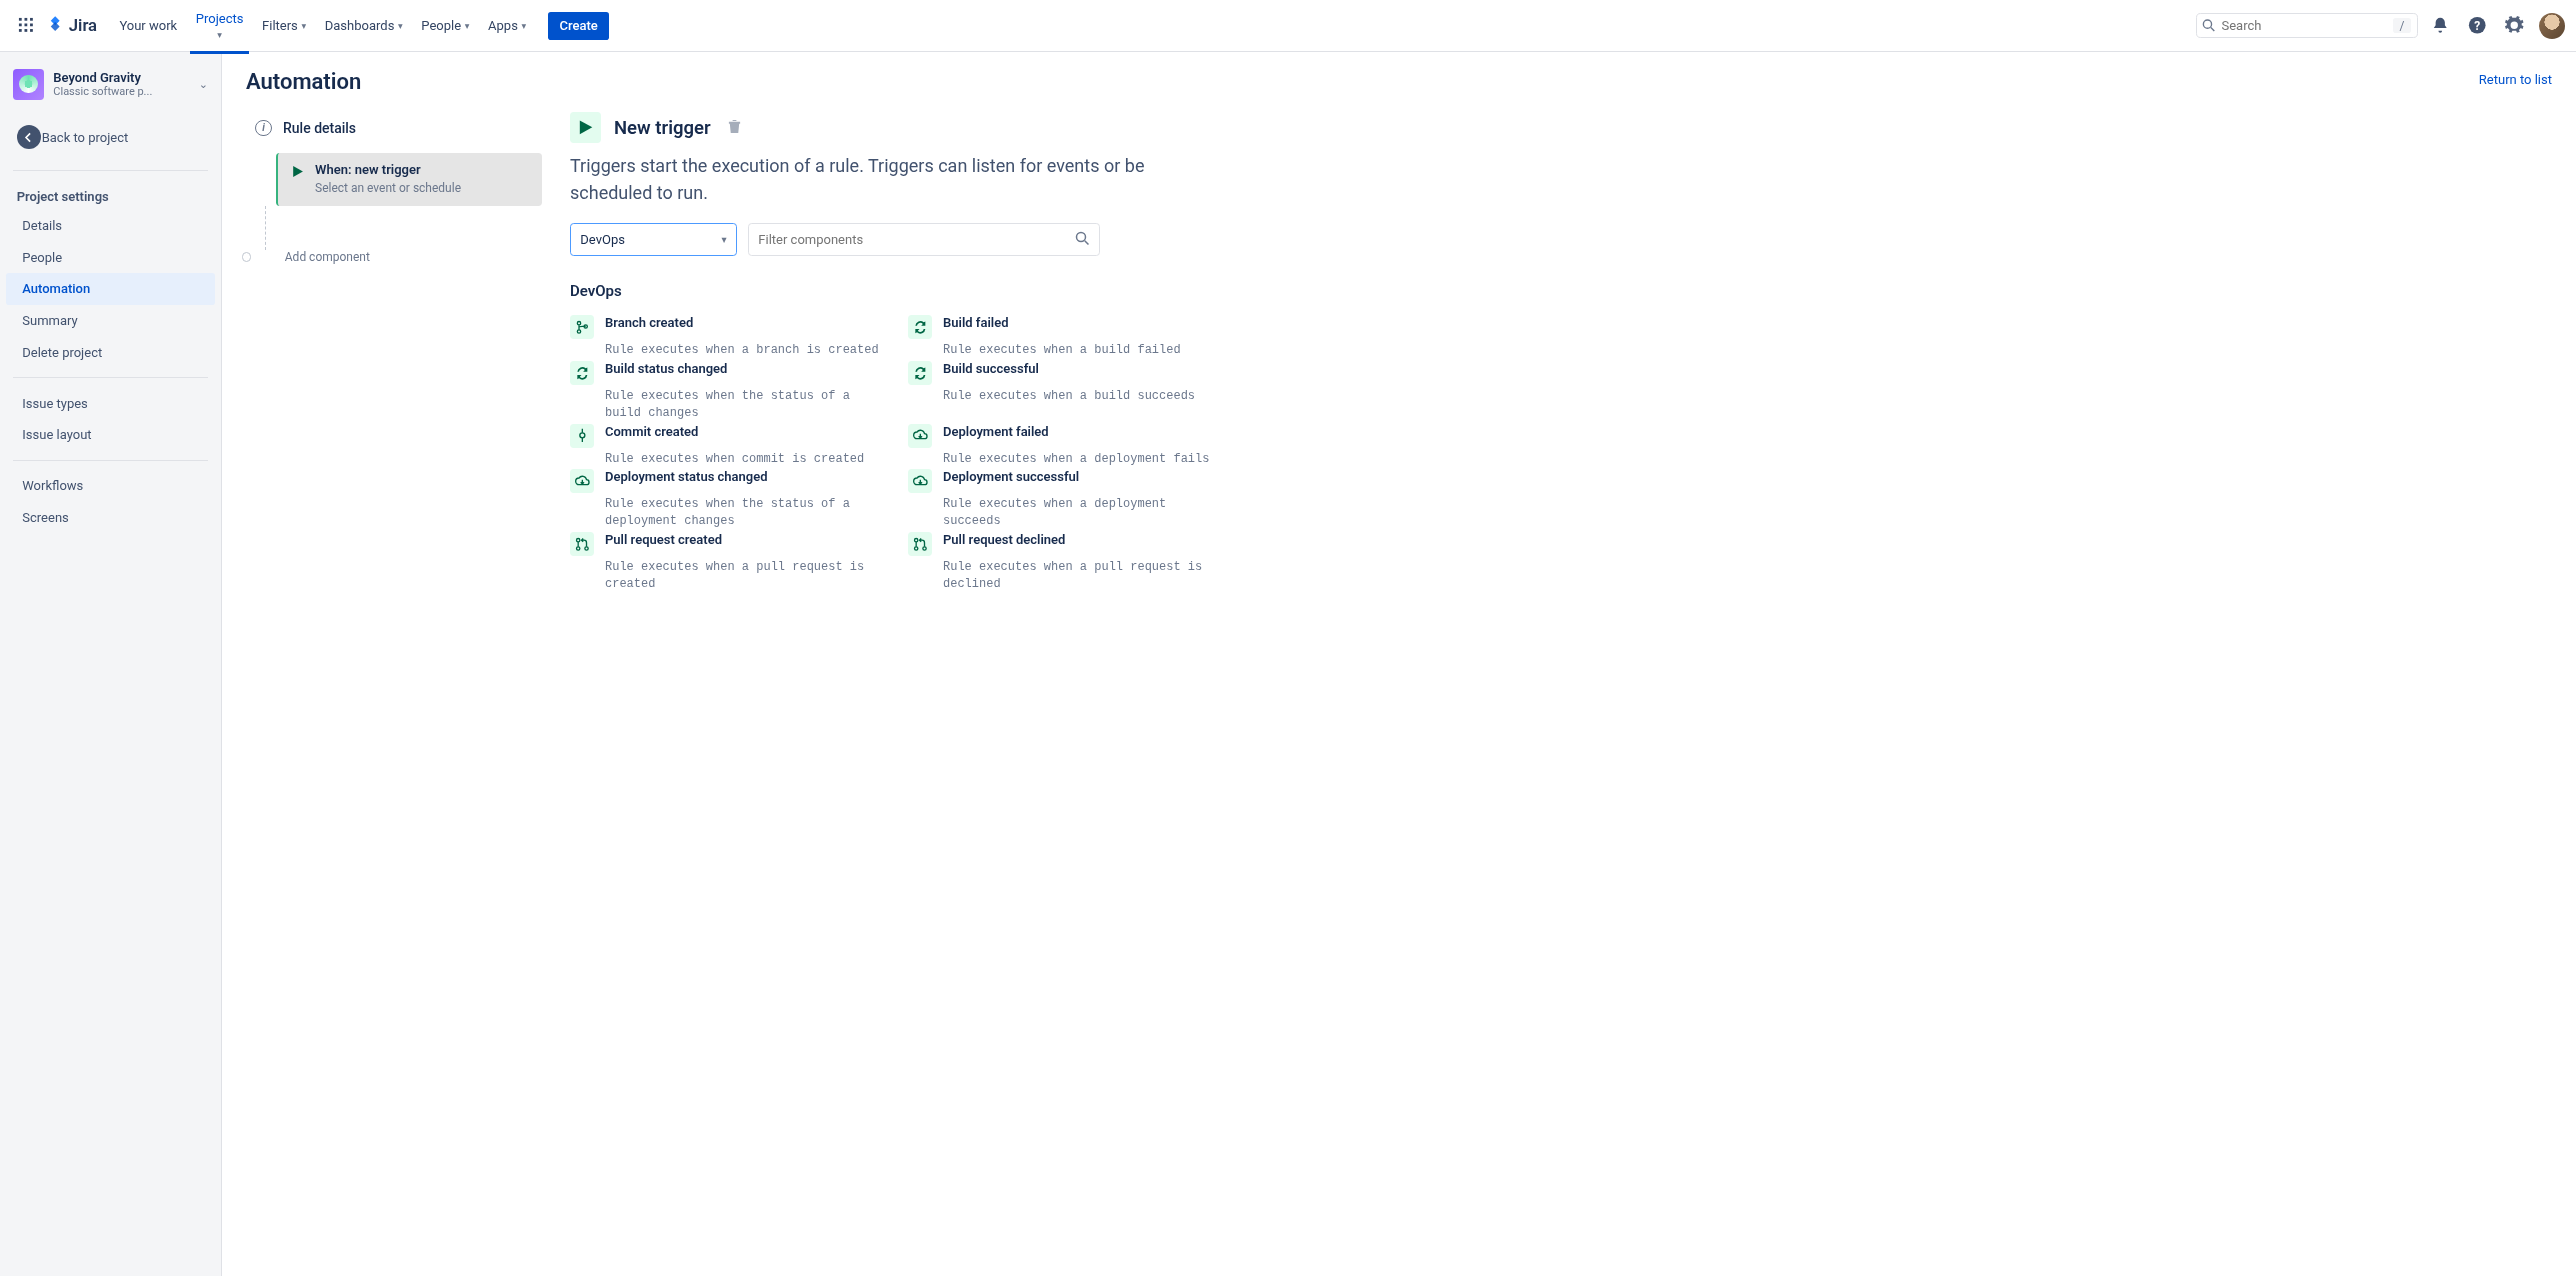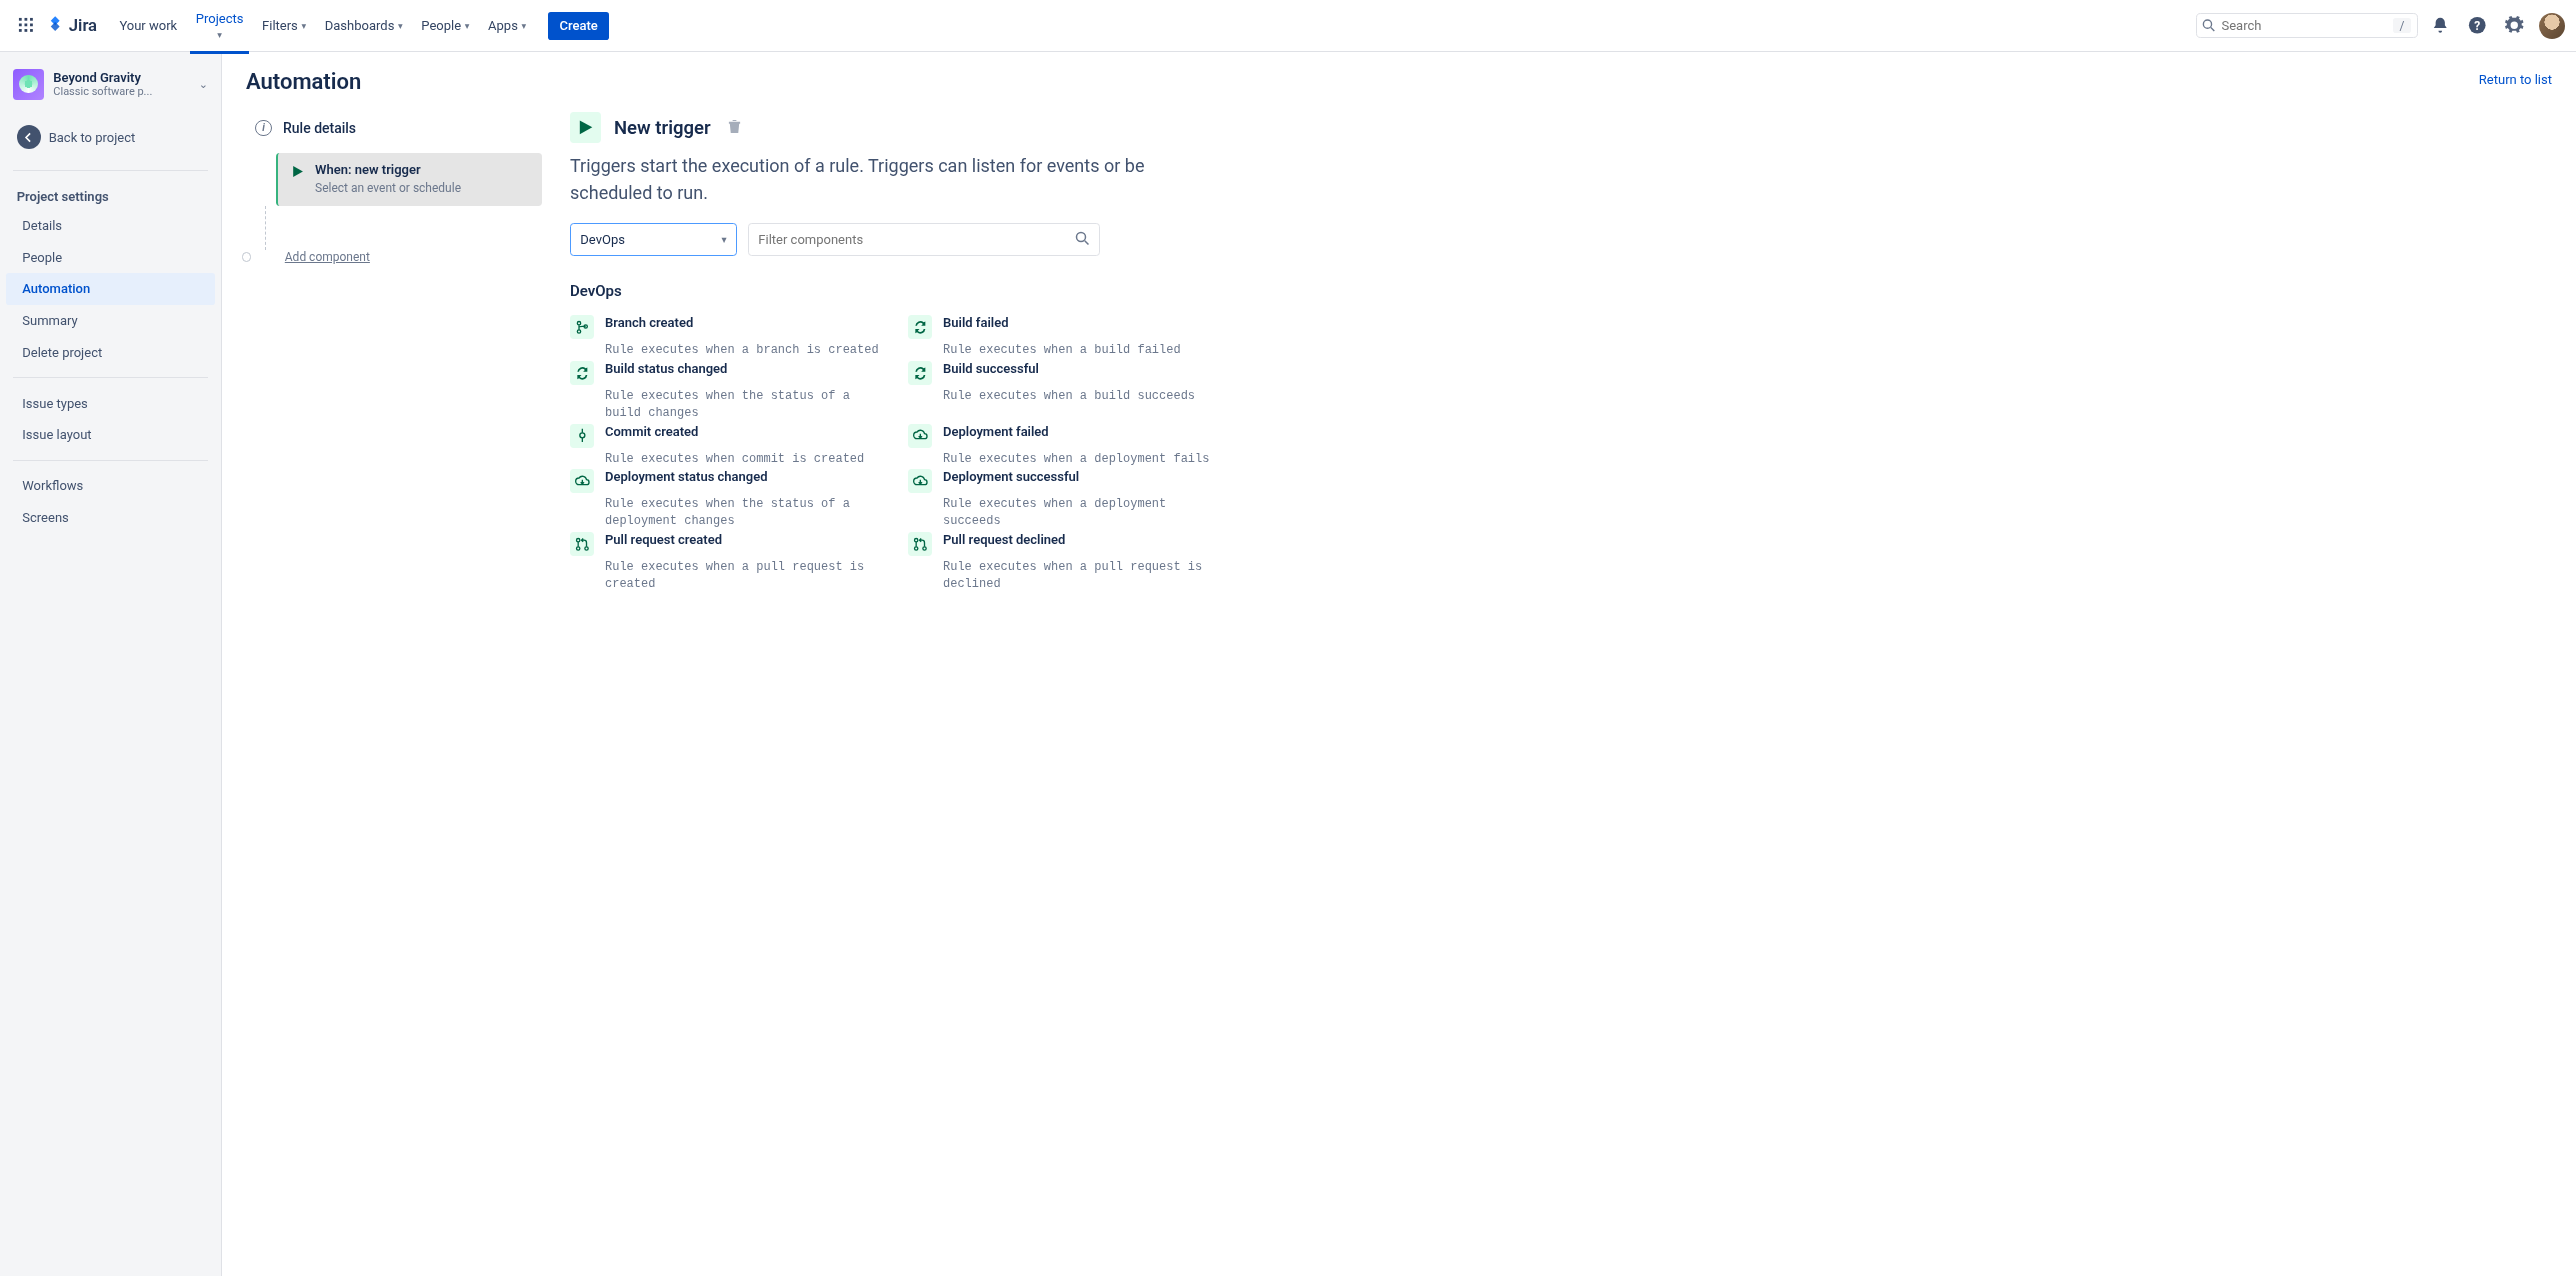--- a/index.html
+++ b/index.html
@@ -25,21 +25,21 @@
 .layout { display:flex; height: calc(100vh - 52px); }
 
 
 .sidebar { width:222px; background:#f4f5f7; border-right:0.9px solid #dfe1e6; padding:16.7px 0 9.3px; overflow-y:auto; }
 .proj-head { display:flex; align-items:center; gap:9.3px; padding:0 13px 7.4px; cursor:pointer; }
 .proj-icon { width:31px; height:31px; border-radius:3.7px; background:linear-gradient(135deg,#8f5cff,#b084ff); display:flex; align-items:center; justify-content:center; position:relative; overflow:hidden;}
 .proj-icon::after{content:"";position:absolute;width:18.5px;height:18.5px;border-radius:50%;background:radial-gradient(circle,#6fe3b5 30%,transparent 31%),conic-gradient(#6fe3b5,#fff,#6fe3b5);}
 .proj-head .title { font-weight:600; font-size:13px; color:#172b4d; }
 .proj-head .sub { font-size:11px; color:#6b778c; }
 .proj-head .chev { color:#6b778c; font-size:11px; }
-.back-proj { display:flex; align-items:center; gap:8px; padding:11px 16.7px; cursor:pointer; color:#42526e; margin-top:7.4px;}
+.back-proj { display:flex; align-items:center; gap:1px; padding:11px 16.7px; cursor:pointer; color:#42526e; margin-top:7.4px;}
 .back-proj .circle { width:24px; height:24px; border-radius:50%; background:#42526e; display:flex; align-items:center; justify-content:center; color:#fff;}
 .sb-divider { height:0.9px; background:#dfe1e6; margin:9.3px 13px; }
 .sb-heading { font-weight:600; color:#42526e; font-size:13px; padding:9.3px 16.7px 5.6px; }
 .sb-link { padding:8.3px 16.7px; color:#42526e; font-size:13px; cursor:pointer; border-radius:2.8px; margin:0 5.6px;}
 .sb-link.active { background:#e6effc; color:#0052cc; font-weight:500;}
 
 
 .main { flex:1; padding:16.7px 24px; overflow:auto; }
 .main-head { display:flex; align-items:flex-start; justify-content:space-between; margin-bottom:9.3px; }
 .main-head h1 { font-size:22px; font-weight:600; color:#172b4d; }
@@ -47,21 +47,21 @@
 
 .cols { display:flex; gap:28px; margin-top:18.5px; }
 .col-rule { width:296px; flex-shrink:0; position:relative; }
 .rule-detail-row { display:flex; align-items:center; gap:11px; padding:7.4px 9.3px 9.3px; color:#172b4d; font-size:14px; font-weight:500; }
 .rule-detail-row .info { width:16.7px; height:16.7px; border:1.4px solid #6b778c; border-radius:50%; display:flex; align-items:center; justify-content:center; font-size:10.2px; color:#6b778c; font-weight:700; font-style:italic;}
 .rule-card { background:#e5e5e5; border-radius:3.7px; padding:9.3px 11px 11px 13px; display:flex; gap:11px; border-left:2.8px solid #36b37e; cursor:pointer;margin-left:30px; }
 .rule-card .play { color:#006644; margin-top:2.8px;}
 .rule-card .t1 { font-size:13px; font-weight:600; color:#172b4d;}
 .rule-card .t2 { font-size:12px; color:#6b778c; margin-top:3.7px;}
 .rule-line { border-left:0.9px dashed #c1c7d0; margin-left:18.5px; height:44px; }
-.add-comp { color:#6b778c; font-size:12px; padding-left:35px; display:flex; align-items:center; gap:7.4px; cursor:pointer;text-decoration:underline;}
+.add-comp { color:#6b778c; font-size:12px; padding-left:35px; display:flex; align-items:center; gap:7.4px; cursor:pointer;}
 .add-comp::before { content:""; width:7.4px; height:7.4px; border-radius:50%; border:0.9px solid #c1c7d0; background:#fff; margin-left:-39px; margin-right:26px;}
 
 .col-trigger { flex:1; max-width:648px; }
 .trigger-head { display:flex; align-items:center; gap:13px; }
 .trigger-icon { width:31px; height:31px; background:#e3fcef; border-radius:3.7px; display:flex; align-items:center; justify-content:center; color:#006644; }
 .trigger-head h2 { font-size:18.5px; font-weight:600; color:#172b4d; }
 .trash { color:#a5adba; cursor:pointer; margin-left:3.7px;}
 .trigger-desc { color:#42526e; font-size:18px; margin-top:9.3px; line-height:1.5;}
 .filters-row { display:flex; gap:11px; margin-top:16.7px; }
 .select-box { border:1.9px solid #4c9aff; border-radius:3.7px; padding:6.5px 9.3px; width:167px; display:flex; justify-content:space-between; align-items:center; color:#172b4d; font-size:13px; cursor:pointer; }

